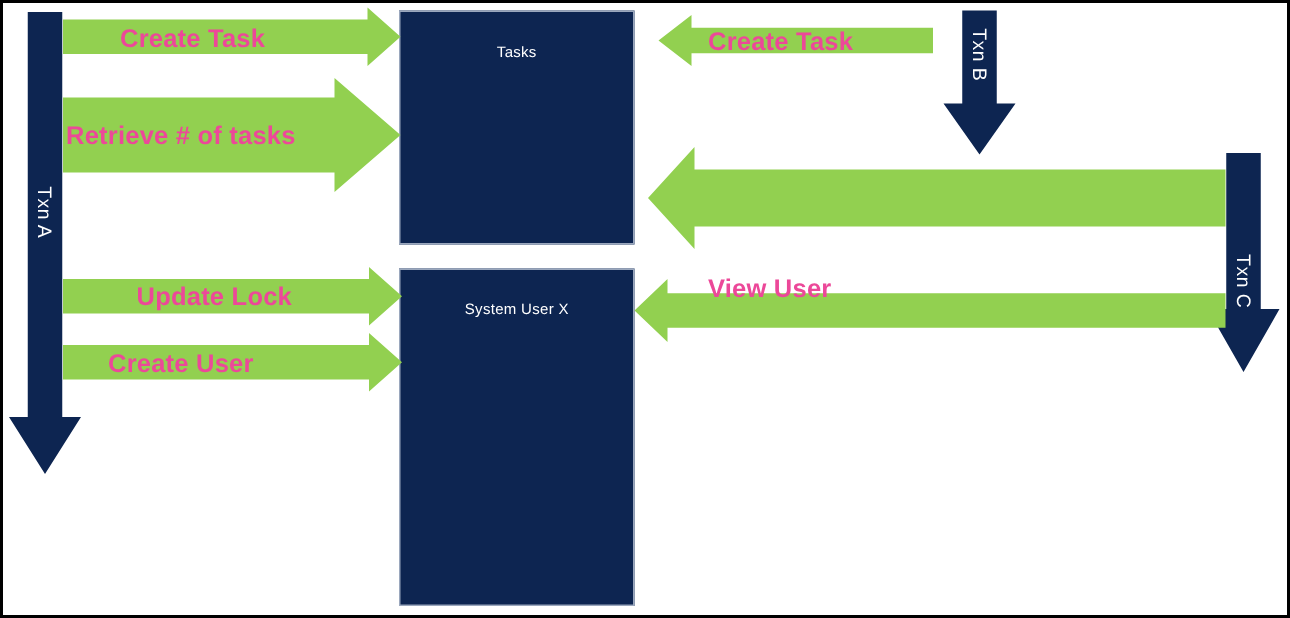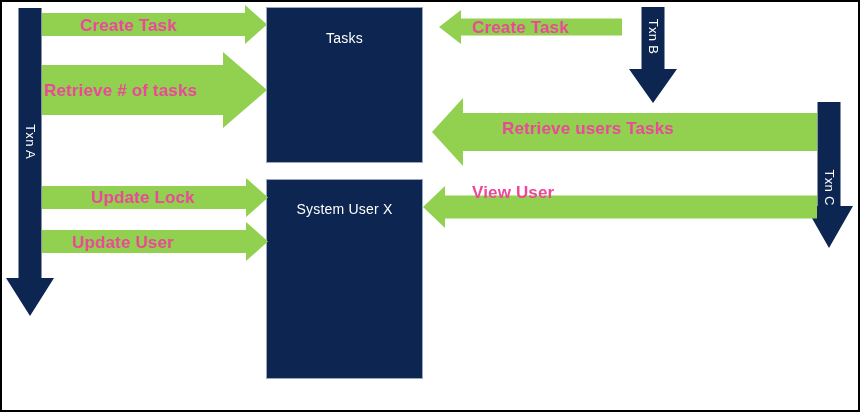--- a/index.html
+++ b/index.html
@@ -20,21 +20,21 @@
     border: 2px solid #000000;
     overflow: hidden;
   }
   .node-box {
     position: absolute;
     background: #0d2551;
     border: 1px solid #9aa7bd;
     box-sizing: border-box;
     color: #ffffff;
     text-align: center;
-    font-size: 14px;
+    font-size: 10px;
     letter-spacing: .2px;
   }
   .node-label {
     display: block;
     width: 100%;
     position: absolute;
     left: 0;
     color: #ffffff;
   }
   
@@ -73,21 +73,21 @@
     font-weight: bold;
   }
 </style>
 </head>
 <body>
 
 <div id="canvas">
     <div class="node-box" style="left: 264px; top: 5px; width: 157px; height: 156px; background: rgb(13, 37, 81); border-color: rgb(154, 167, 189);">
       <span class="node-label" style="top: 22px;">Tasks</span>
     </div>
-    <div class="node-box" style="left: 264px; top: 177px; width: 157px; height: 200px; background: rgb(13, 37, 81); border-color: rgb(154, 167, 189);">
+    <div class="node-box" style="left: 264px; top: 177px; width: 157px; height: 225px; background: rgb(13, 37, 81); border-color: rgb(154, 167, 189);">
       <span class="node-label" style="top: 21px;">System User X</span>
     </div>
     <div class="txn" style="left: 3.5px; top: 6px; width: 48px; height: 308px;">
       <svg width="48" height="308" viewBox="0 0 48 308">
         <polygon points="12.5,0 35.5,0 35.5,270 48,270 24,308 0,270 12.5,270" fill="#0d2551"></polygon>
       </svg>
       <div class="txn-label" style="left: 50%; top: 126px; transform: translateX(-50%) rotate(90deg);">Txn A</div>
     </div>
     <div class="txn" style="left: 626.5px; top: 5px; width: 48px; height: 96px;">
       <svg width="48" height="96" viewBox="0 0 48 96">
@@ -117,32 +117,31 @@
       <svg width="226" height="39" viewBox="0 0 226 39">
         <polygon points="0,8 204,8 204,0 226,19.5 204,39 204,31 0,31" fill="#92d050"></polygon>
       </svg>
     </div>
     <div class="msg-label" style="left: 70px; top: 187px; margin-left: 19px;">Update Lock</div>
     <div class="msg" style="left: 40px; top: 220px; width: 226px; height: 39px;">
       <svg width="226" height="39" viewBox="0 0 226 39">
         <polygon points="0,8 204,8 204,0 226,19.5 204,39 204,31 0,31" fill="#92d050"></polygon>
       </svg>
     </div>
-    <div class="msg-label" style="left: 70px; top: 232px;">Update User</div>
+    <div class="msg-label" style="left: 70px; top: 232px;">Create User</div>
     <div class="msg" style="left: 437px; top: 8px; width: 183px; height: 34px;">
       <svg width="183" height="34" viewBox="0 0 183 34">
         <polygon points="0,17 22,0 22,8.5 183,8.5 183,25.5 22,25.5 22,34" fill="#92d050"></polygon>
       </svg>
     </div>
     <div class="msg-label" style="left: 470px; top: 17px;">Create Task</div>
     <div class="msg" style="left: 430px; top: 96px; width: 385px; height: 68px;">
       <svg width="385" height="68" viewBox="0 0 385 68">
         <polygon points="0,34 31,0 31,15 385,15 385,53 31,53 31,68" fill="#92d050"></polygon>
       </svg>
     </div>
-    <div class="msg-label" style="left: 500px; top: 118px;">Retrieve users Tasks</div>
     <div class="msg" style="left: 421px; top: 184px; width: 394px; height: 42px;">
       <svg width="394" height="42" viewBox="0 0 394 42">
         <polygon points="0,21 22,0 22,9.5 394,9.5 394,32.5 22,32.5 22,42" fill="#92d050"></polygon>
       </svg>
     </div>
     <div class="msg-label" style="left: 470px; top: 182px;">View User</div>
   </div>
 
 </body></html>

